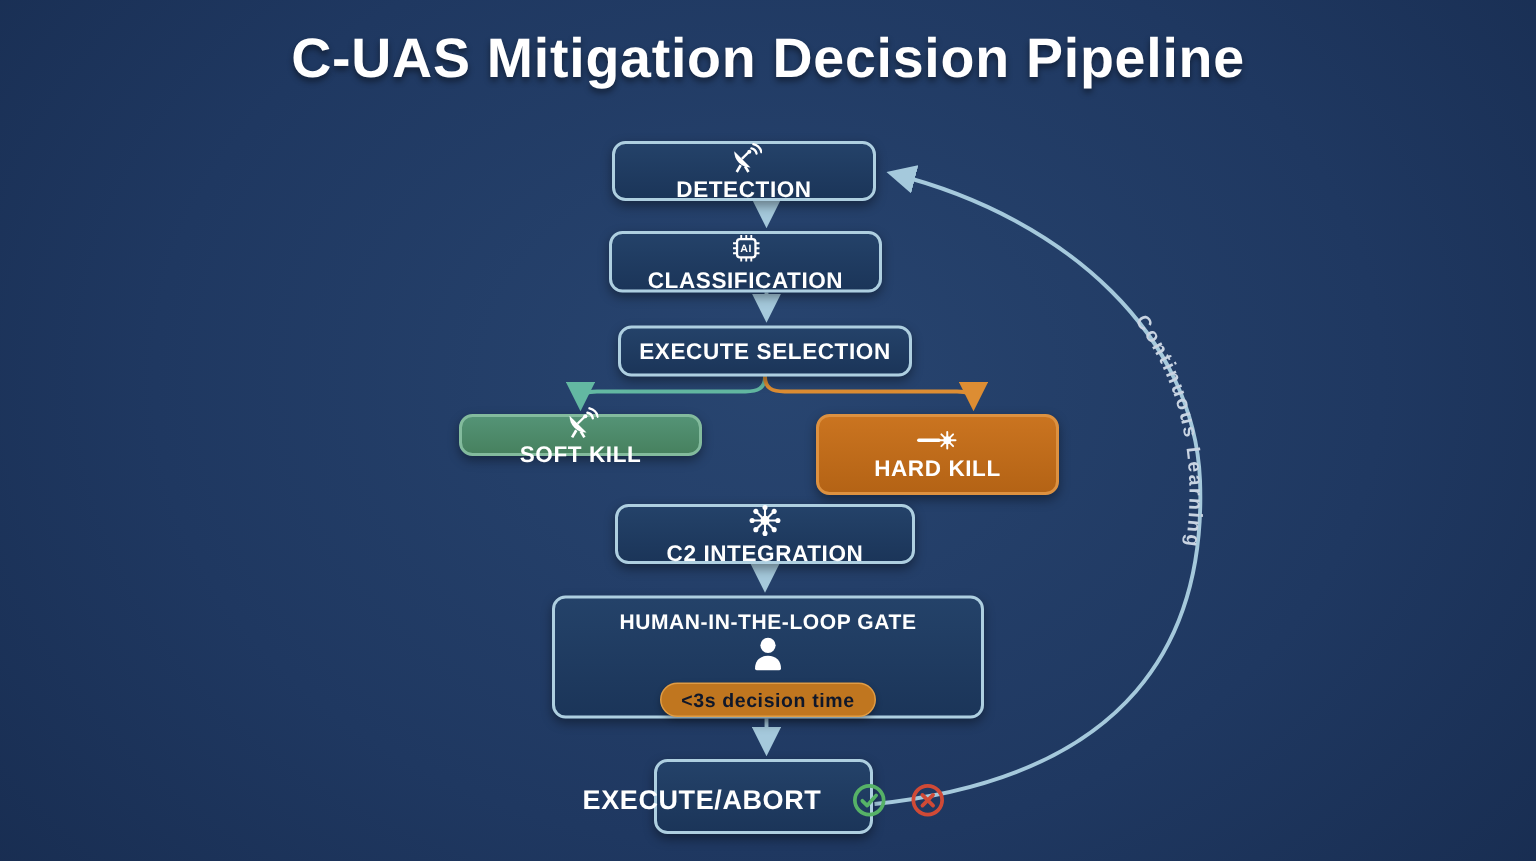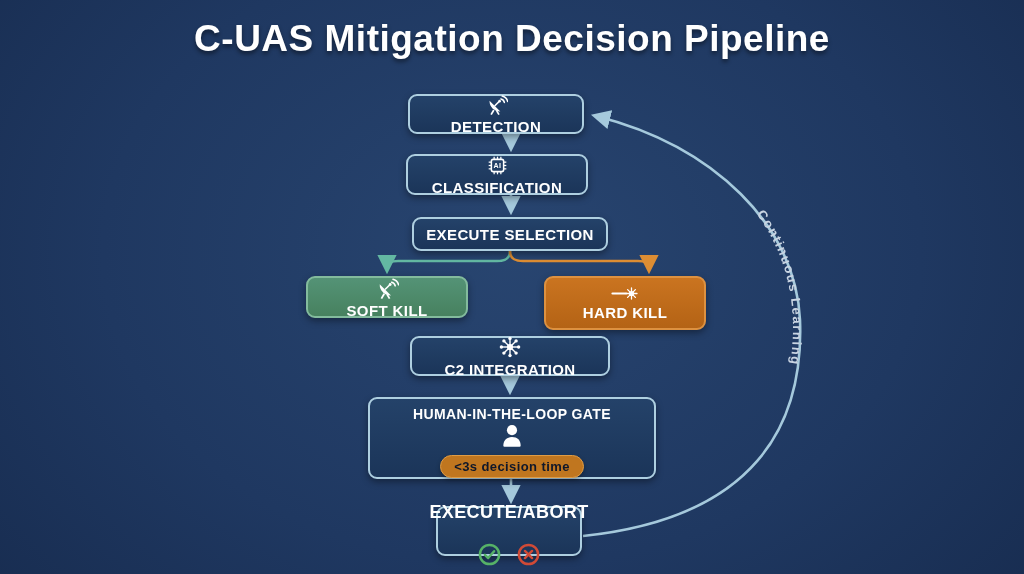--- a/index.html
+++ b/index.html
@@ -30,21 +30,21 @@
   .node.green{background:linear-gradient(180deg,#549376,#47815f);border-color:var(--soft-kill-border,#83bb9d);}
   .node.orange{background:linear-gradient(180deg,#ca7420,#b46315);border-color:var(--hard-kill-border,#dd9140);}
   .node.gate{flex-direction:column;justify-content:flex-start;gap:2px;padding-top:7px;}
   .gate-title{font-size:14px;letter-spacing:.4px;}
   .badge-row{display:flex;gap:13px;margin-top:3px;}
   .badge{
     background:var(--badge-fill,#c0761f);border:1.5px solid var(--badge-border,#e09c44);
     border-radius:13px;padding:3px 13px;font-size:13px;font-weight:700;color:#0f172a;white-space:nowrap;
     box-shadow:0 2px 4px rgba(0,0,0,.3);
   }
-  .node.execute{flex-direction:column;gap:20px;font-size:18px;padding-top:5px;}
+  .node.execute{flex-direction:row;gap:20px;font-size:18px;padding-top:5px;}
   .exec-icons{display:flex;gap:16px;align-items:center;}
   .icon{display:flex;align-items:flex-start;justify-content:center;}
 </style>
 </head>
 <body>
 
 <div class="stage">
 
   <h1 class="title">C-UAS Mitigation Decision Pipeline</h1>
 
@@ -118,21 +118,21 @@
         </g>
       </svg>
     </span>
     <span class="lbl">CLASSIFICATION</span>
   </div>
 
   <div class="node" style="left:412px;top:217px;width:196px;height:34px;">
     <span class="lbl">EXECUTE SELECTION</span>
   </div>
 
-  <div class="node green" style="left:306px;top:276px;width:162px;height:42px;">
+  <div class="node green" style="left:306px;top:276px;width:162px;height:28px;">
     <span class="icon">
       <svg width="24" height="24" viewBox="0 0 24 24">
           <use href="#icon-dish"></use>
         </svg>
     </span>
     <span class="lbl">SOFT KILL</span>
   </div>
 
   <div class="node orange" style="left:544px;top:276px;width:162px;height:54px;">
     <span class="icon">

